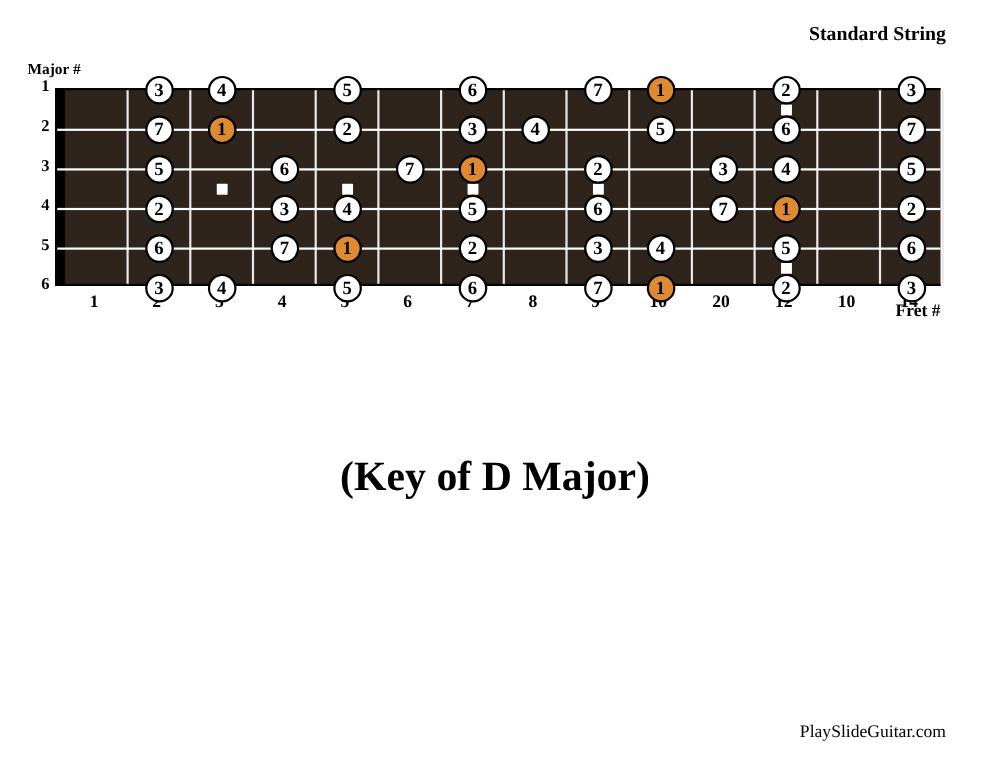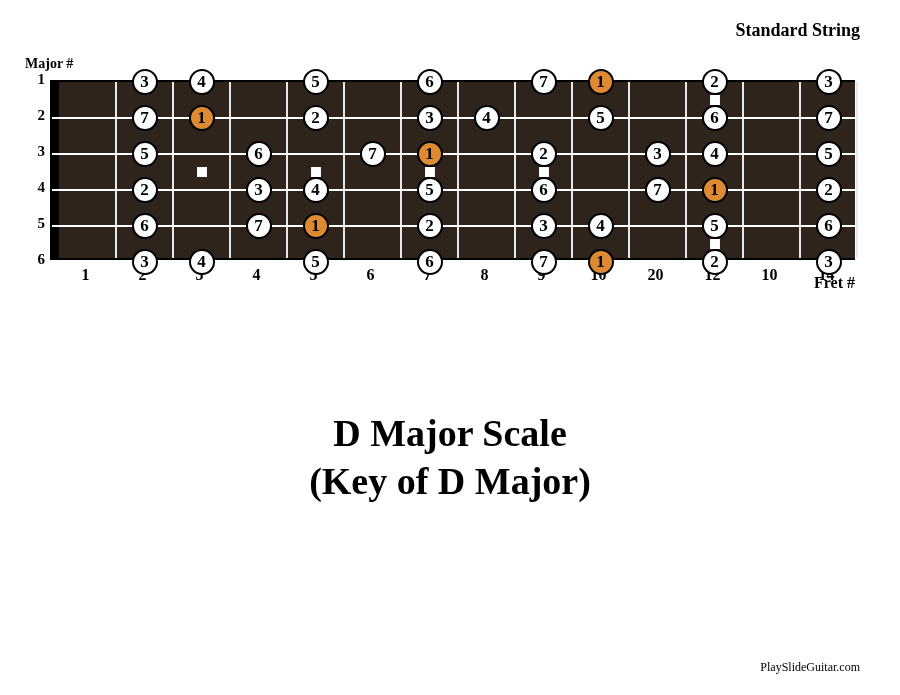--- a/index.html
+++ b/index.html
@@ -131,21 +131,21 @@
   }
   .title-line {
     font-weight: bold;
     font-size: 38px;
     line-height: 1.25;
   }
   .credit {
     position: absolute;
     right: 40px;
     bottom: 20px;
-    font-size: 12px;
+    font-size: 16px;
   }
 </style>
 </head>
 <body>
 
 <div class="tuning-label">Standard String</div>
 <div class="string-label">Major #</div>
 
 <div class="board-wrap">
   <div class="string-nums" id="string-nums">
@@ -244,17 +244,16 @@
       <div class="fret-num" style="left: 491.5px;">9</div>
       <div class="fret-num" style="left: 548.5px;">10</div>
       <div class="fret-num" style="left: 605.5px;">20</div>
       <div class="fret-num" style="left: 662.5px;">12</div>
       <div class="fret-num" style="left: 719.5px;">10</div>
       <div class="fret-num" style="left: 776.5px;">14</div>
     </div>
 </div>
 
 <div class="title-block">
-  <div class="title-line">D Major Scale</div>
   <div class="title-line">(Key of D Major)</div>
 </div>
 
 <div class="credit">PlaySlideGuitar.com</div>
 
 </body></html>

